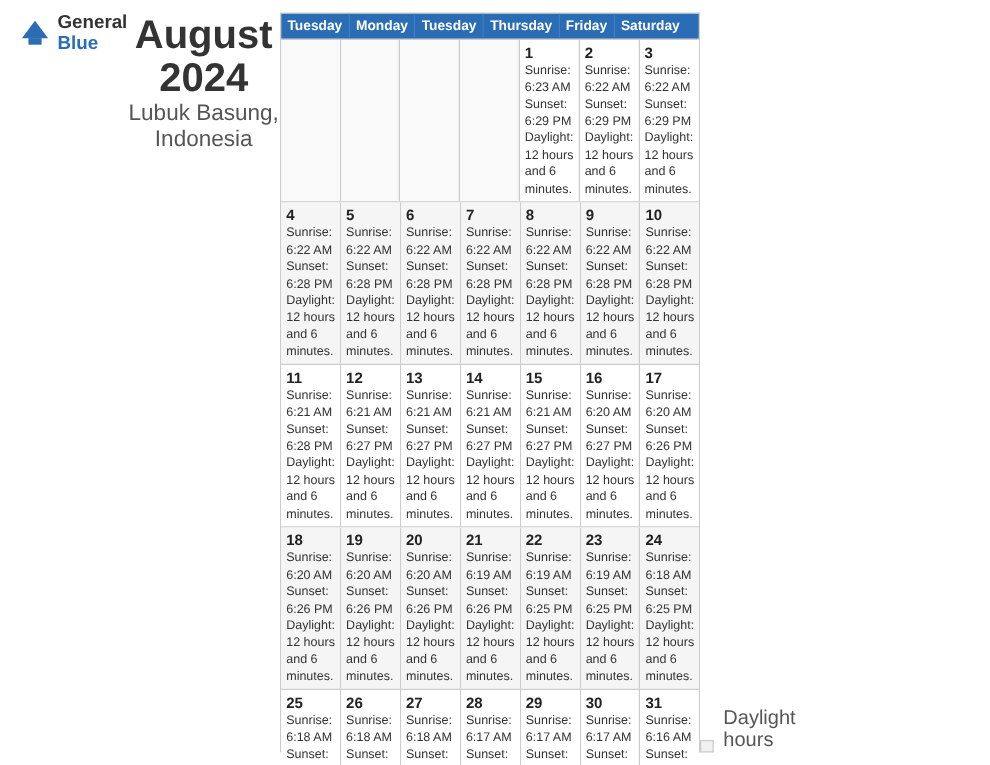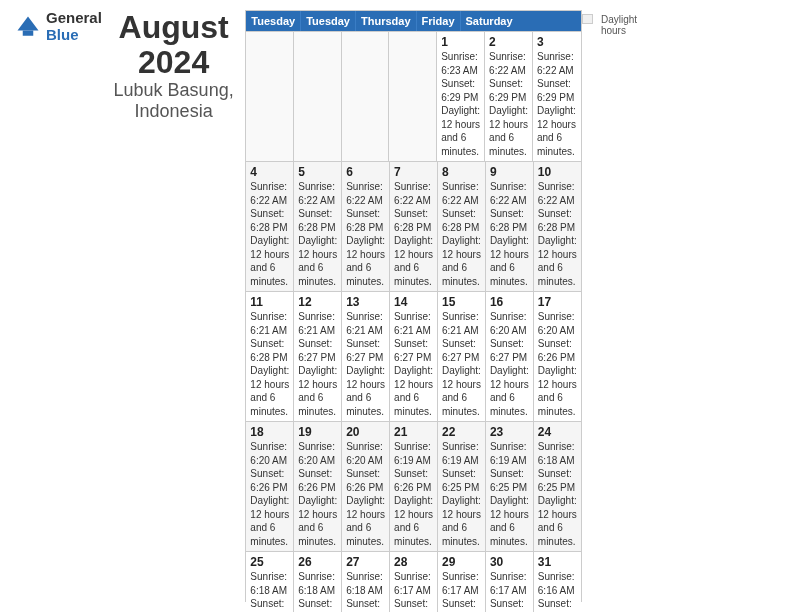--- a/index.html
+++ b/index.html
@@ -108,24 +108,24 @@
       margin-bottom: 1px;
       display: block;
     }
     .day-info {
       font-size: 10px;
       color: #333;
       line-height: 1.35;
     }
     .legend {
       display: flex;
-      align-items: flex-start;
+      align-items: flex-end;
       gap: 8px;
       margin-top: 4px;
-      font-size: 10px;
+      font-size: 16px;
       color: #555;
     }
     .legend-box {
       width: 14px;
       height: 10px;
       background: #f0f0f0;
       border: 1px solid #ccc;
       display: inline-block;
     }
   </style>
@@ -146,20 +146,21 @@
     </div>
     <div class="title-section">
       <div class="month-title">August 2024</div>
       <div class="location">Lubuk Basung, Indonesia</div>
     </div>
   </div>
 
   <div class="calendar">
     <div class="cal-header">
     <div class="cal-header-cell">Tuesday</div>
+        <div class="cal-header-cell">Monday</div>
         <div class="cal-header-cell">Tuesday</div>
         <div class="cal-header-cell">Thursday</div>
         <div class="cal-header-cell">Friday</div>
         <div class="cal-header-cell">Saturday</div>
       </div>
     <div class="cal-body">
     <div class="cal-row">
           <div class="cal-cell empty"></div>
           <div class="cal-cell empty"></div>
           <div class="cal-cell empty"></div>

